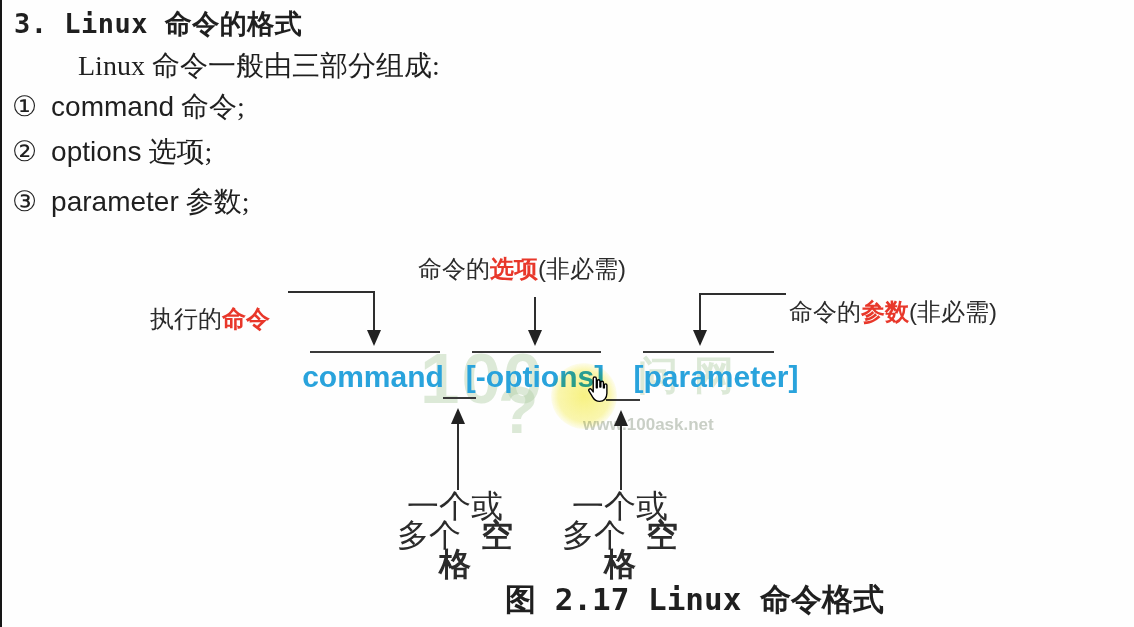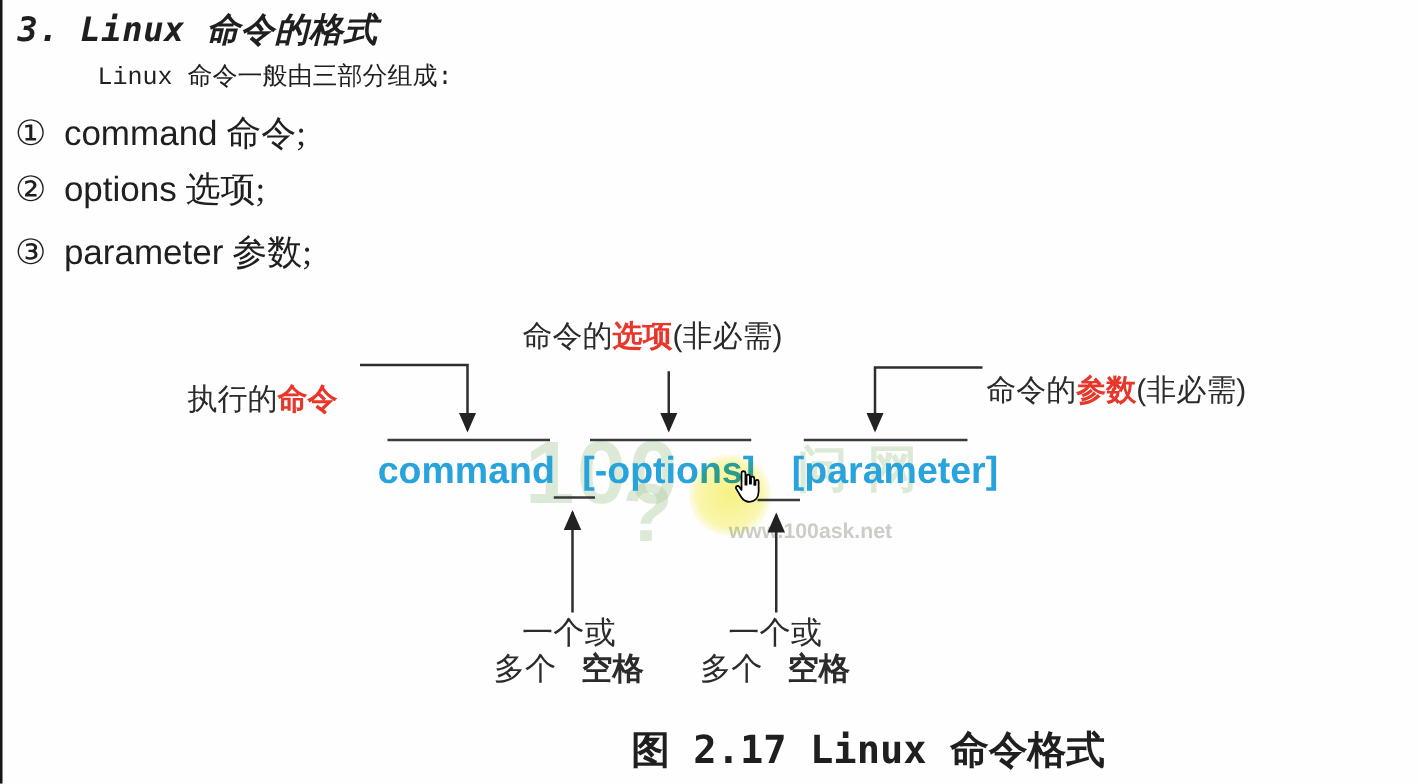--- a/index.html
+++ b/index.html
@@ -5,44 +5,44 @@
   html,body{margin:0;padding:0;}
   body{
     width:1134px;height:627px;background:#fefefe;position:relative;
     overflow:hidden;font-family:"Liberation Sans",sans-serif;color:#1f1f1f;
   }
   .abs{position:absolute;}
   
   .left-border{left:0;top:0;width:2px;height:627px;background:#161616;}
   
   .title{left:14px;top:6px;font-family:"DejaVu Sans Mono","Liberation Mono",monospace;
-         font-weight:bold;font-size:27px;letter-spacing:0.5px;white-space:nowrap;font-style:italic;}
-  .subtitle{left:78px;top:47px;font-family:Liberation Mono, monospace;
-         font-size:20px;white-space:nowrap;}
+         font-weight:bold;font-size:27px;letter-spacing:0.5px;white-space:nowrap;}
+  .subtitle{left:78px;top:47px;font-family:Liberation Serif, serif;
+         font-size:28px;white-space:nowrap;}
   .list-item{font-size:28px;white-space:nowrap;}
   .list-item .bullet{font-family:"DejaVu Sans",sans-serif;font-size:28px;margin-right:14px;}
   .list-item .en{font-family:"Liberation Sans",sans-serif;}
   .list-item .zh{font-family:"Liberation Serif",serif;}
   .li-1{left:12px;top:88px;}
   .li-2{left:12px;top:133px;}
   .li-3{left:12px;top:183px;}
   
   .dlabel{font-size:24px;white-space:nowrap;color:#2b2b2b;z-index:3;}
   .dlabel .hl{color:#e8372a;font-weight:bold;}
   .lbl-cmd{left:150px;top:277px;margin-top:26px;}
   .lbl-opt{left:418px;top:253px;}
   .lbl-par{left:789px;top:296px;}
   
   .cmdword{top:360px;font-size:30px;font-weight:600;color:#29a3dc;
            text-align:center;white-space:nowrap;z-index:3;}
   .w-command{left:298px;width:150px;}
   .w-options{left:460px;width:150px;}
   .w-parameter{left:632px;width:168px;}
   
-  .space-note{top:492px;width:140px;text-align:center;font-size:25px;line-height:29px;
+  .space-note{top:492px;width:140px;text-align:center;font-size:32px;line-height:29px;
               color:#2b2b2b;z-index:3;}
   .space-note .b{font-weight:bold;margin-left:20px;}
   .sn-1{left:385px;}
   .sn-2{left:550px;}
   
   .overlay{left:0;top:0;z-index:2;}
   
   .wm{color:rgba(174,205,162,0.42);font-weight:bold;z-index:1;white-space:nowrap;}
   .wm-100{left:420px;top:338px;font-size:71px;letter-spacing:2px;}
   .wm-q{left:498px;top:372px;font-size:66px;}

